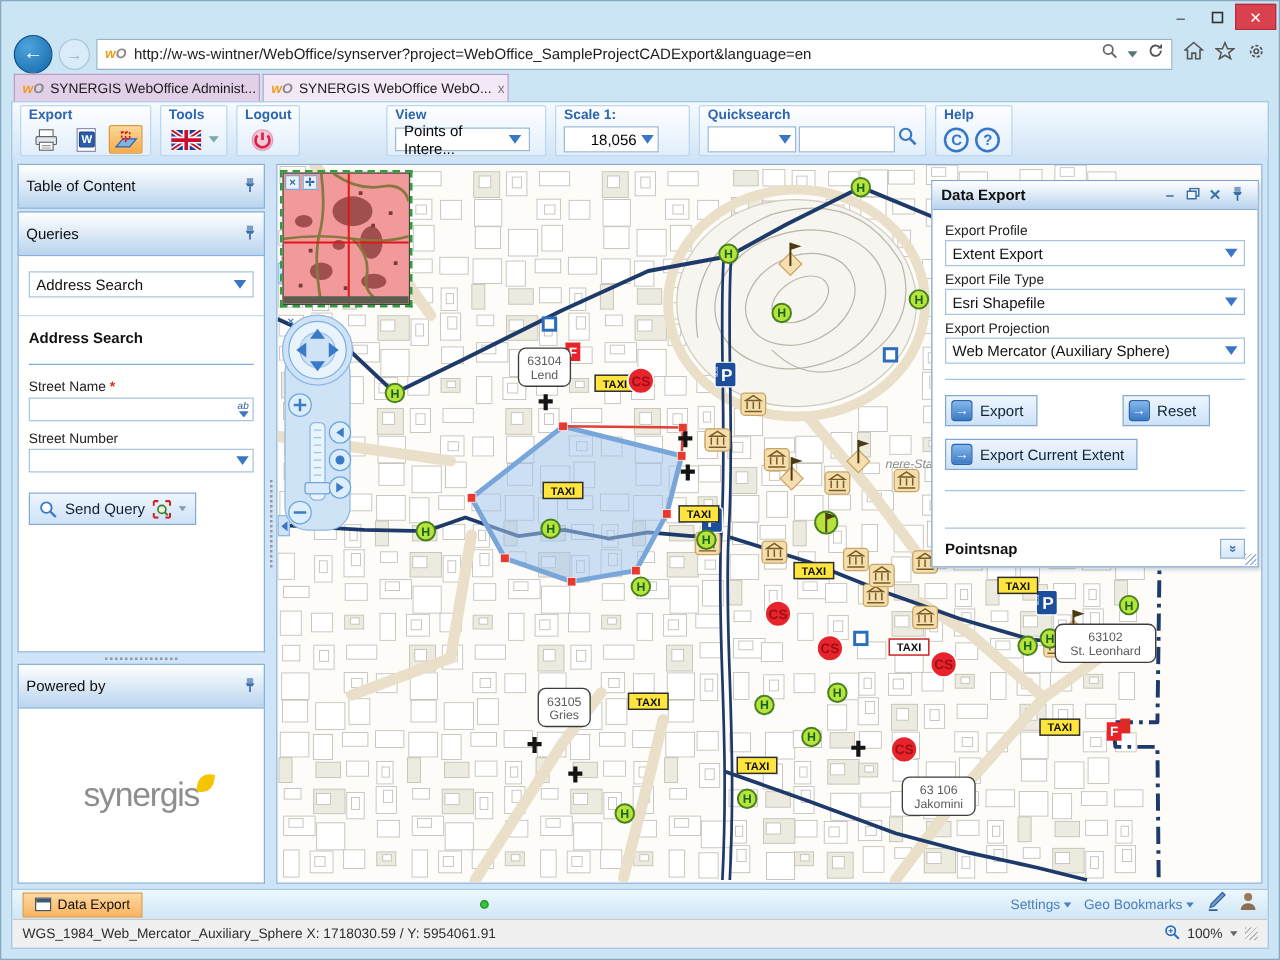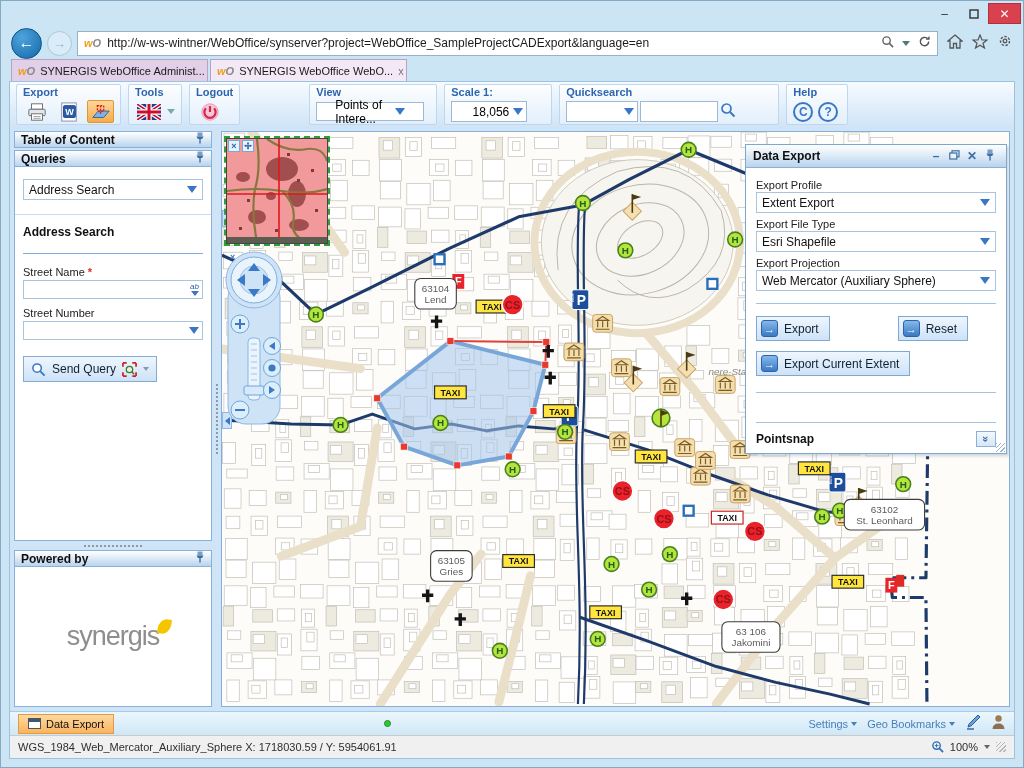--- a/index.html
+++ b/index.html
@@ -28,32 +28,32 @@
   .tab .x{margin-left:auto;color:#777;font-size:11px;}
 
   
   .page{position:absolute;top:80px;left:8px;right:8px;bottom:8px;background:#cfe4f6;display:flex;flex-direction:column;border:1px solid #9cc2e0;}
   .toolbar{height:45px;background:linear-gradient(#f6fbff,#d0e4f7);display:flex;gap:7px;padding:2px 6px;flex:none;}
   .tgroup{border:1px solid #bcd7ef;background:linear-gradient(#fdfeff,#e2effb);border-radius:2px;padding:1px 6px 0;display:flex;flex-direction:column;}
   .tgroup-label{font-size:11px;font-weight:bold;color:#2d65b0;line-height:13px;}
   .tgroup-row{display:flex;gap:5px;align-items:center;flex:1;}
   .ticon{width:27px;height:23px;display:flex;align-items:center;justify-content:center;border:1px solid transparent;border-radius:2px;}
   .ticon.active{background:linear-gradient(#fdd79b,#f6ac4a);border-color:#dd9737;}
-  .viewsel{width:108px;height:19px;background:#fff;border:1px solid #9db9d3;display:flex;align-items:center;justify-content:space-between;padding:0 18px;font-size:12px;}
+  .viewsel{width:108px;height:19px;background:#fff;border:1px solid #9db9d3;display:flex;align-items:center;justify-content:space-between;padding:0 6px;font-size:12px;}
   .scalein{width:76px;height:21px;background:#fff;border:1px solid #9db9d3;display:flex;align-items:center;justify-content:flex-end;gap:4px;padding:0 3px;font-size:12px;}
   .qs-row{display:flex;align-items:center;gap:2px;flex:1;}
   .qs-sel{width:72px;height:21px;background:#fff;border:1px solid #9db9d3;display:flex;align-items:center;justify-content:flex-end;padding:0 3px;}
   .qs-in{width:78px;height:21px;background:#fff;border:1px solid #9db9d3;}
   .btri{width:0;height:0;border-left:5px solid transparent;border-right:5px solid transparent;border-top:7px solid #3a76c6;}
   .roundbtn{width:20px;height:20px;border-radius:50%;border:2px solid #3a76c6;color:#3a76c6;font-weight:bold;font-size:12px;display:flex;align-items:center;justify-content:center;background:#eaf4fd;}
 
   .content{flex:1;display:flex;padding:4px;min-height:0;}
   
   .sidebar{width:198px;display:flex;flex-direction:column;flex:none;}
-  .panel-hdr{height:17px;background:linear-gradient(#ffffff,#b9d4ee);border:1px solid #89b1d9;display:flex;align-items:center;justify-content:space-between;padding:0 6px;font-size:12px;font-weight:bold;color:#0f0f0f;flex:none;}
+  .panel-hdr{height:36px;background:linear-gradient(#ffffff,#b9d4ee);border:1px solid #89b1d9;display:flex;align-items:center;justify-content:space-between;padding:0 6px;font-size:12px;font-weight:normal;color:#0f0f0f;flex:none;}
   .queries-body{flex:1;background:#fff;border:1px solid #89b1d9;border-top:none;padding:12px 8px 0;min-height:0;}
   .wo-select{height:21px;border:1px solid #a9c4dd;background:#fff;display:flex;align-items:center;justify-content:space-between;padding:0 5px;font-size:12px;color:#111;}
   .form-sep{border-top:1px solid #c7dcee;margin:14px -8px 10px;}
   .form-title{font-size:12px;font-weight:bold;color:#111;}
   .form-rule{border-top:1px solid #7fb0dd;margin:14px 0 12px;}
   .fld-label{font-size:11px;color:#222;margin-bottom:2px;}
   .req{color:#e02a1f;font-weight:bold;}
   .fld{height:19px;border:1px solid #a9c4dd;background:#fff;display:flex;align-items:center;justify-content:flex-end;padding:0 3px;margin-bottom:8px;gap:2px;}
   .ab{font-size:8px;color:#2a5da8;line-height:7px;text-align:center;font-style:italic;}
   .sendq{display:inline-flex;align-items:center;gap:6px;height:26px;padding:0 7px;background:linear-gradient(#eef6fe,#cde2f7);border:1px solid #86abd3;font-size:12px;color:#123;margin-top:8px;}
@@ -238,21 +238,21 @@
       </div>
       <div class="tgroup" style="width:108px;">
         <div class="tgroup-label">Scale 1:</div>
         <div class="tgroup-row">
           <div class="scalein">
               <span>18,056</span>
               <span class="btri"></span>
             </div>
         </div>
       </div>
-      <div class="tgroup" style="width:220px;">
+      <div class="tgroup" style="width:182px;">
         <div class="tgroup-label">Quicksearch</div>
         <div class="qs-row">
           <div class="qs-sel">
               <span class="btri"></span>
             </div>
           <div class="qs-in"></div>
           <span><svg width="16" height="16" viewBox="0 0 16 16">
                 <circle cx="6.5" cy="6.5" r="4.5" fill="none" stroke="#3a76c6" stroke-width="1.7"></circle>
                 <line x1="10" y1="10" x2="14.5" y2="14.5" stroke="#3a76c6" stroke-width="2"></line>
               </svg></span>

